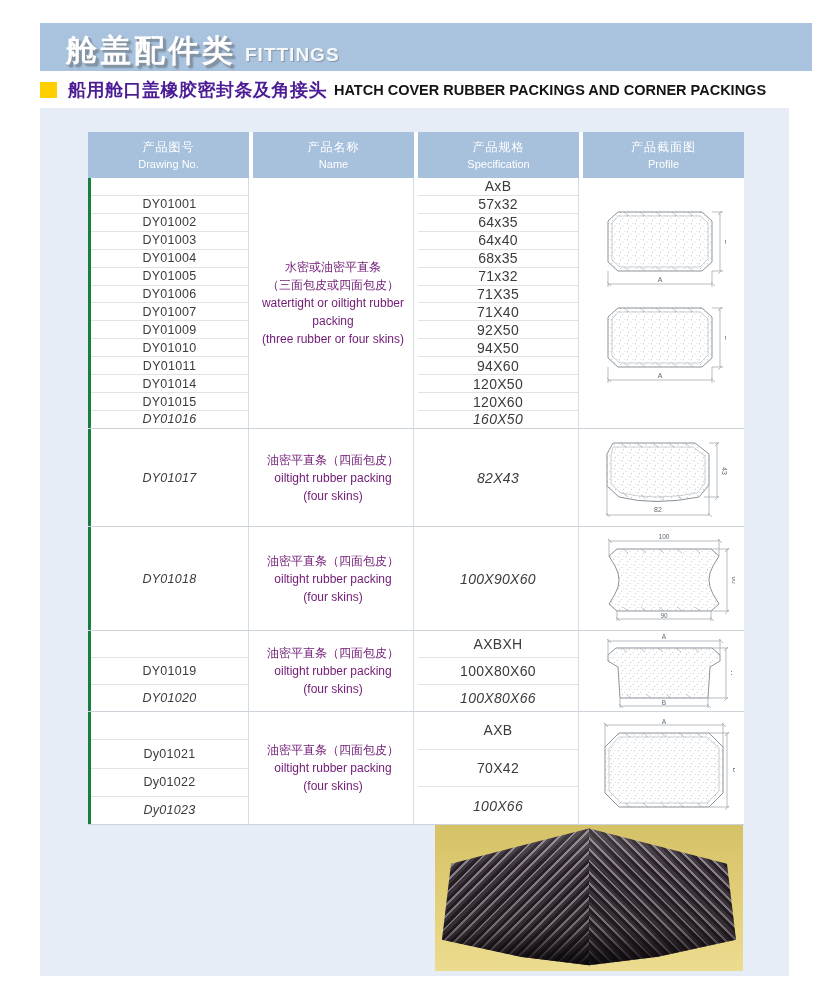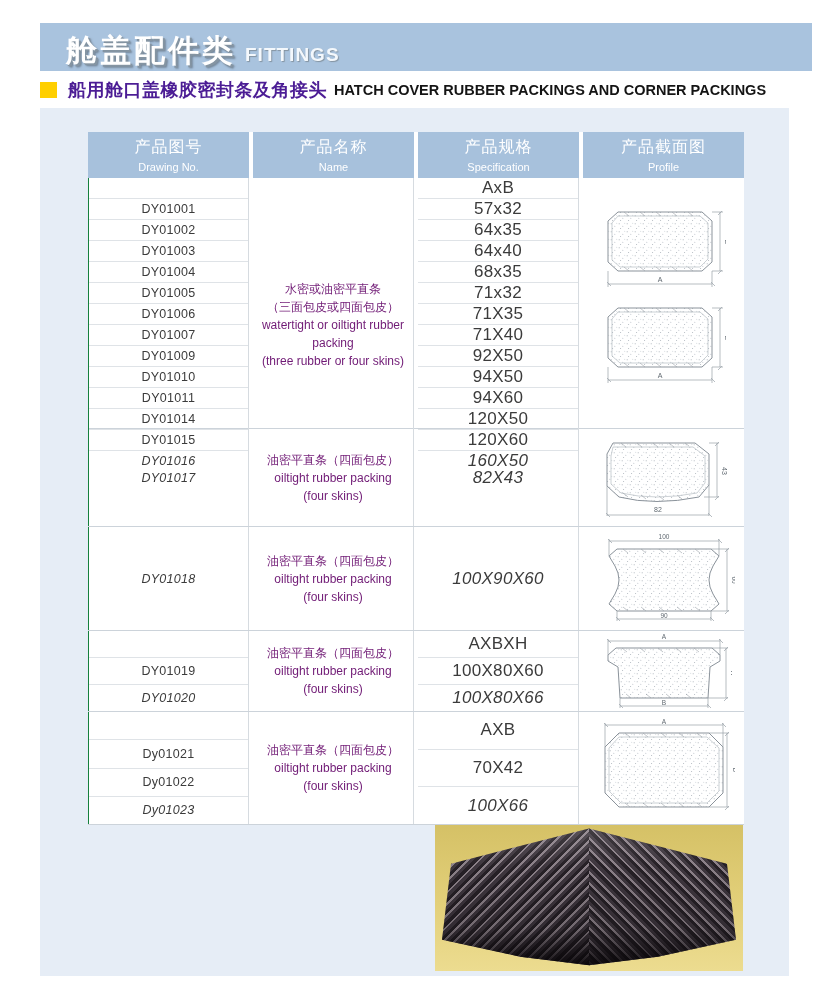--- a/index.html
+++ b/index.html
@@ -31,31 +31,31 @@
   .section .s-en { font-size:14.5px; font-weight:bold; color:#141414; margin-left:7px; white-space:nowrap; }
 
   
   .panel { position:absolute; left:40px; top:108px; width:749px; height:868px; background:#e6edf6; }
 
   
   .ptable { position:absolute; left:88px; top:132px; width:656px; background:#ffffff; border-bottom:1px solid #ccd3da; }
   .thead { display:grid; grid-template-columns:repeat(4,161px); column-gap:4px; height:46px; background:#ffffff; }
   .th { background:#a7c1dc; color:#ffffff; display:flex; flex-direction:column;
         align-items:center; justify-content:center; line-height:1.5; text-align:center; }
-  .th .h-cn { font-size:16px; letter-spacing:1px;text-align:right; }
+  .th .h-cn { font-size:12px; letter-spacing:1px;text-align:right; }
   .th .h-en { font-size:11px; }
 
   .grp { display:grid; grid-template-columns:repeat(4,161px); column-gap:4px; border-top:1px solid #ccd3da; }
   .grp.first { border-top:none; }
   .stack { display:flex; flex-direction:column; }
-  .c1 { border-left:1px solid #15803d; border-right:1px solid #d6dbe0; }
+  .c1 { border-left:3px solid #15803d; border-right:1px solid #d6dbe0; }
   .c2 { border-right:1px solid #d6dbe0; }
   .c3 { border-right:1px solid #d6dbe0; }
   .r { flex:1 1 0; display:flex; align-items:center; justify-content:center;
-       font-size:17px; color:#3b3b3b; border-bottom:1px solid #dfe3e7; letter-spacing:.3px; }
+       font-size:14px; color:#3b3b3b; border-bottom:1px solid #dfe3e7; letter-spacing:.3px; }
   .r:last-child { border-bottom:none;font-style:italic; }
   .idtxt { font-size:12.5px; }
   .namec { display:flex; flex-direction:column; align-items:center; justify-content:center;
            text-align:center; color:#701a75; font-size:12px; line-height:1.5; padding:4px; box-sizing:border-box; }
   .profc { display:flex; flex-direction:column; align-items:center; justify-content:center; }
   .profc.topalign { justify-content:flex-start; padding-top:28px; gap:8px; box-sizing:border-box; }
 
   
   .photo { position:absolute; left:435px; top:825px; width:308px; height:146px;
            background:linear-gradient(180deg,#d5c166 0%,#e3d07a 55%,#ecdc90 100%); overflow:hidden; }

